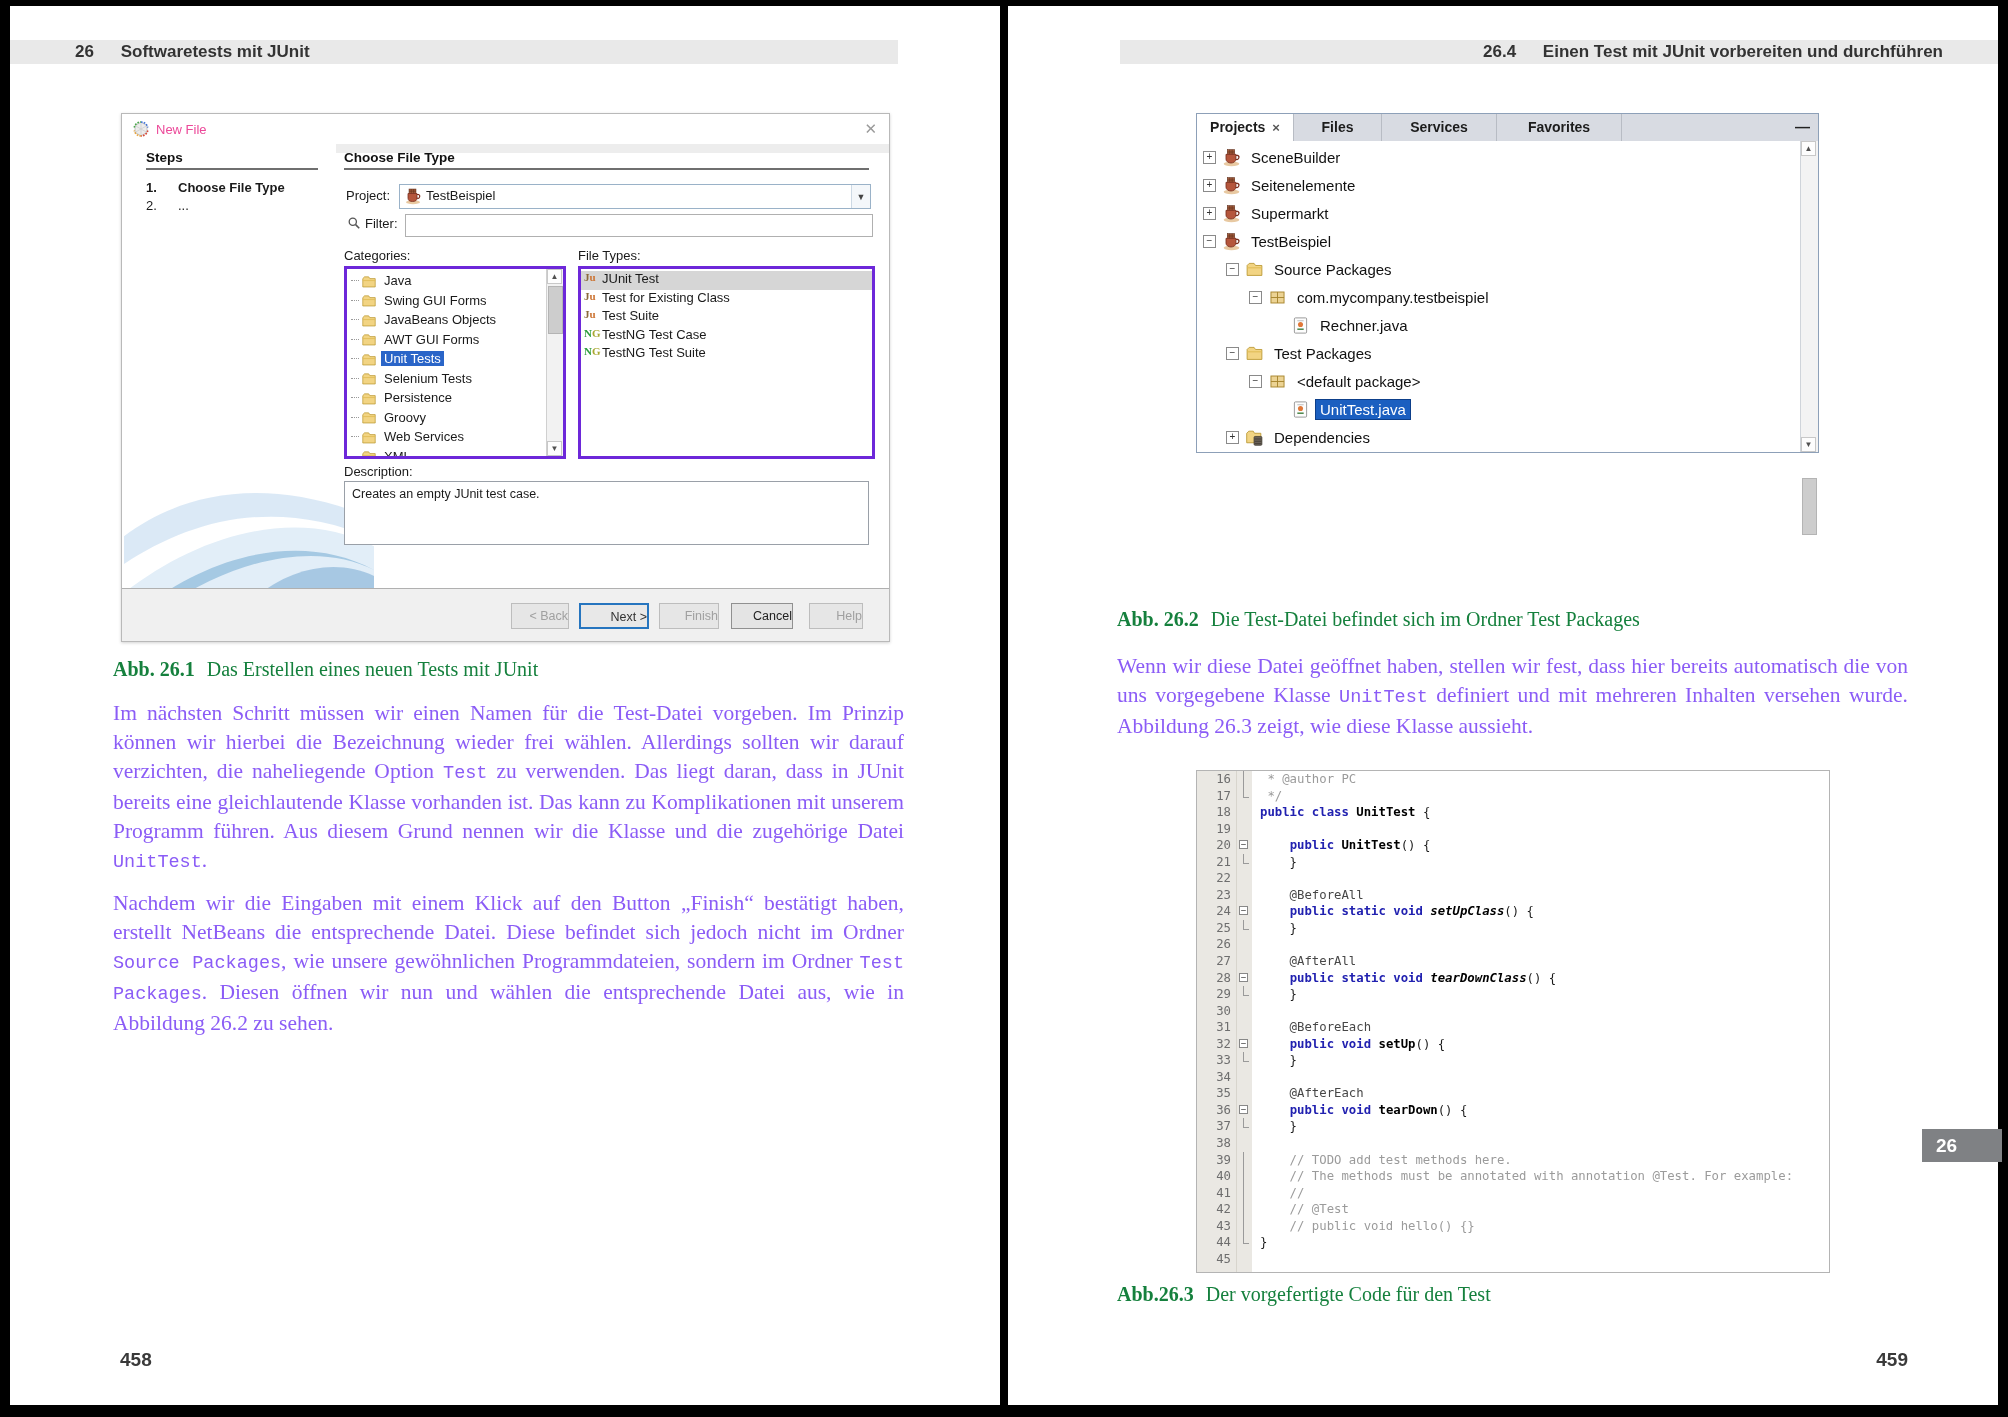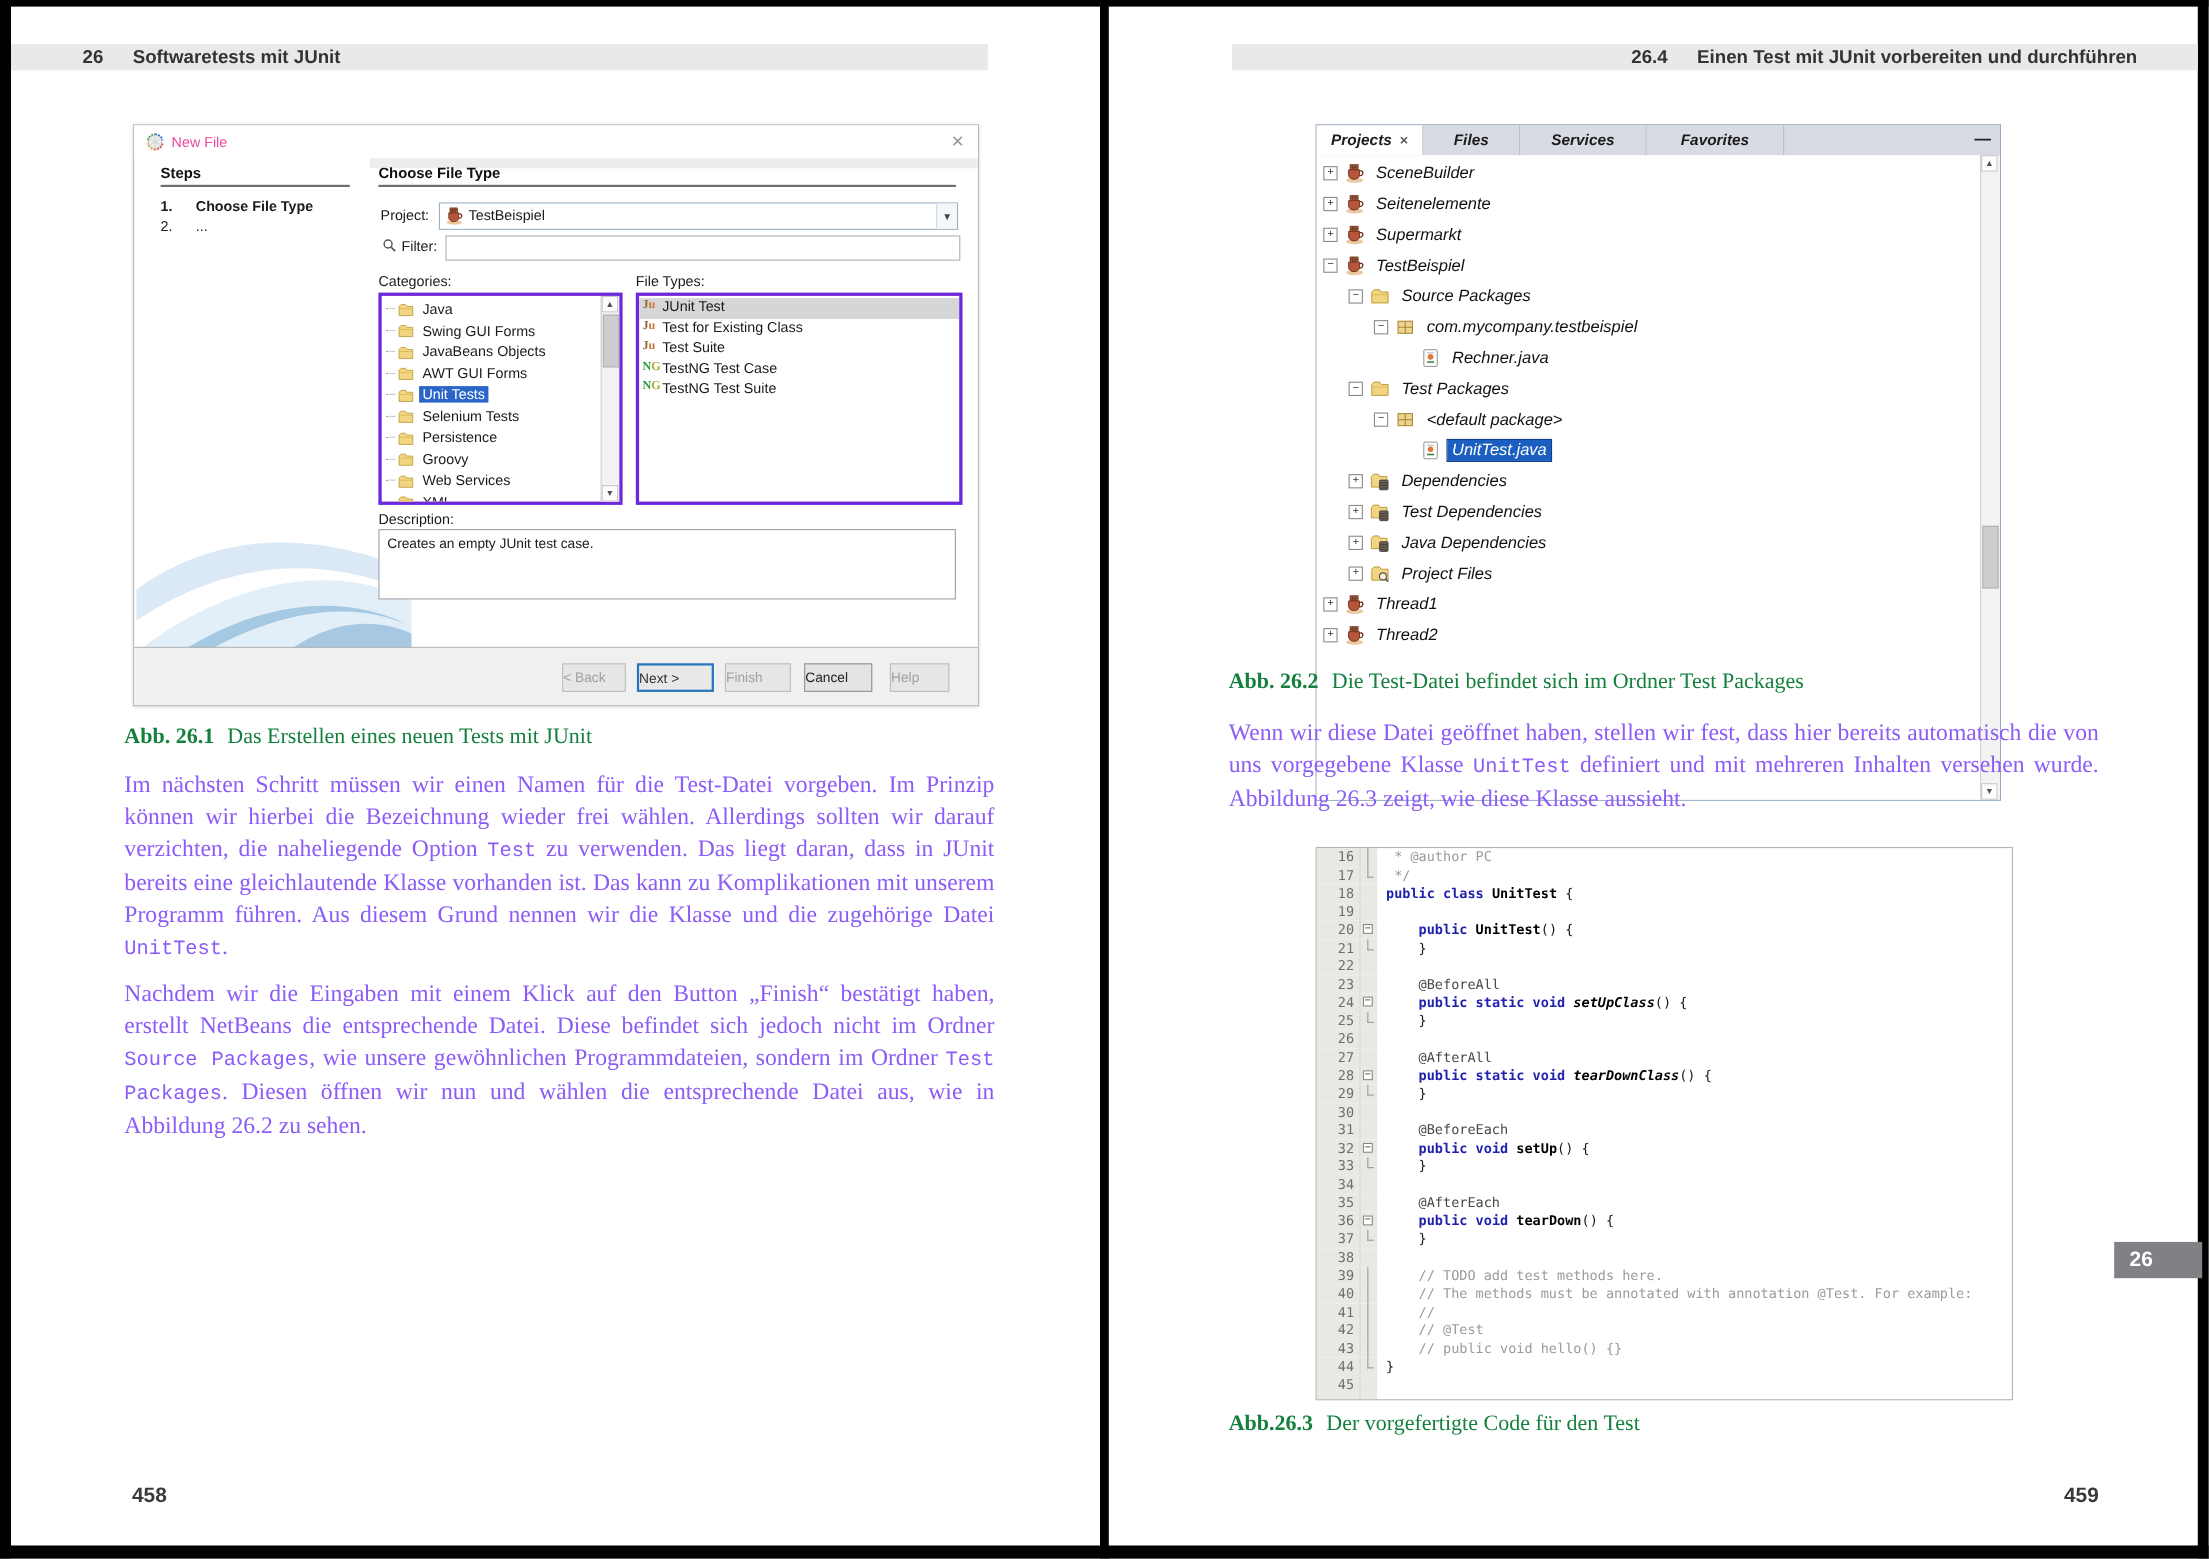--- a/index.html
+++ b/index.html
@@ -47,35 +47,35 @@
   .fico.ng .a{color:#2e9e3e;} .fico.ng .b{color:#a8a832;}
   .ftrow .txt{font-size:13px;}
   .scroll{position:absolute;right:0;top:0;bottom:0;width:16px;background:#f2f2f2;border-left:1px solid #d0d0d0;}
   .sbtn{position:absolute;left:0;width:15px;height:15px;background:#fdfdfd;border:1px solid #c8c8c8;
         font-size:8px;line-height:13px;text-align:center;color:#505050;box-sizing:border-box;}
   .sthumb{position:absolute;left:1px;width:13px;background:#cdcdcd;border:1px solid #b4b4b4;}
   #desc-box{position:absolute;left:222px;top:367px;width:523px;height:62px;border:1px solid #9aa0a8;background:#fff;}
   #desc-box .dtxt{position:absolute;left:7px;top:5px;font-size:12.5px;}
   #btn-sep{position:absolute;left:0;top:474px;right:0;border-top:1px solid #b0b0b0;}
   #btnbar{position:absolute;left:0;top:475px;right:0;bottom:0;background:#f0f0f0;}
-  .dbtn{position:absolute;top:14px;height:26px;font-size:12.5px;text-align:left;line-height:24px;
+  .dbtn{position:absolute;top:14px;height:26px;font-size:12.5px;text-align:right;line-height:24px;
         background:#e4e4e4;border:1px solid #909090;color:#222;box-sizing:border-box;}
   .dbtn.dis{border-color:#bdbdbd;color:#a0a0a0;background:#e6e6e6;}
   .dbtn.foc{border:2px solid #2675bf;background:#e8e8e8;color:#333;}
   
   .caption{position:absolute;font-family:"Liberation Serif",serif;font-size:20px;color:#15803d;}
   .caption .cl{font-weight:bold;}
   .caption .ct{margin-left:12px;}
   .bodytext{position:absolute;width:791px;font-family:"Liberation Serif",serif;font-size:21.5px;
             line-height:29px;color:#8b5cf6;text-align:justify;}
   .bodytext code{font-family:"Liberation Mono",monospace;font-size:18.5px;}
   .folio{position:absolute;top:1349px;font-size:19px;font-weight:600;color:#3a3a3a;}
   
-  #ppanel{position:absolute;left:1196px;top:113px;width:623px;height:615px;border:1px solid #8da0b8;
-          background:#fff;box-sizing:border-box;font-style:italic;}
+  #ppanel{position:absolute;left:1196px;top:113px;width:623px;height:340px;border:1px solid #8da0b8;
+          background:#fff;box-sizing:border-box;}
   #tabbar{position:absolute;left:0;top:0;right:0;height:27px;background:#d8dbe2;border-bottom:1px solid #aab4c4;display:flex;}
   .tab{height:27px;line-height:27px;font-size:14px;font-weight:bold;color:#1c1c1c;text-align:center;
        border-right:1px solid #b8bcc4;background:#d8dbe2;box-sizing:border-box;}
   .tab.active{background:#fff;}
   .tab .tclose{color:#555;font-weight:bold;margin-left:7px;font-size:13px;}
   #tab-min{position:absolute;right:8px;top:0;height:27px;line-height:25px;font-weight:bold;color:#222;font-size:15px;}
   #treewrap{position:absolute;left:0;top:27px;right:17px;bottom:0;overflow:hidden;background:#fff;}
   .trow{display:flex;align-items:center;height:28px;white-space:nowrap;}
   .texp{width:11px;height:11px;border:1px solid #8a8a8a;background:#fff;flex:none;
         font-size:10px;line-height:9px;text-align:center;color:#333;margin-right:6px;box-sizing:content-box;}

